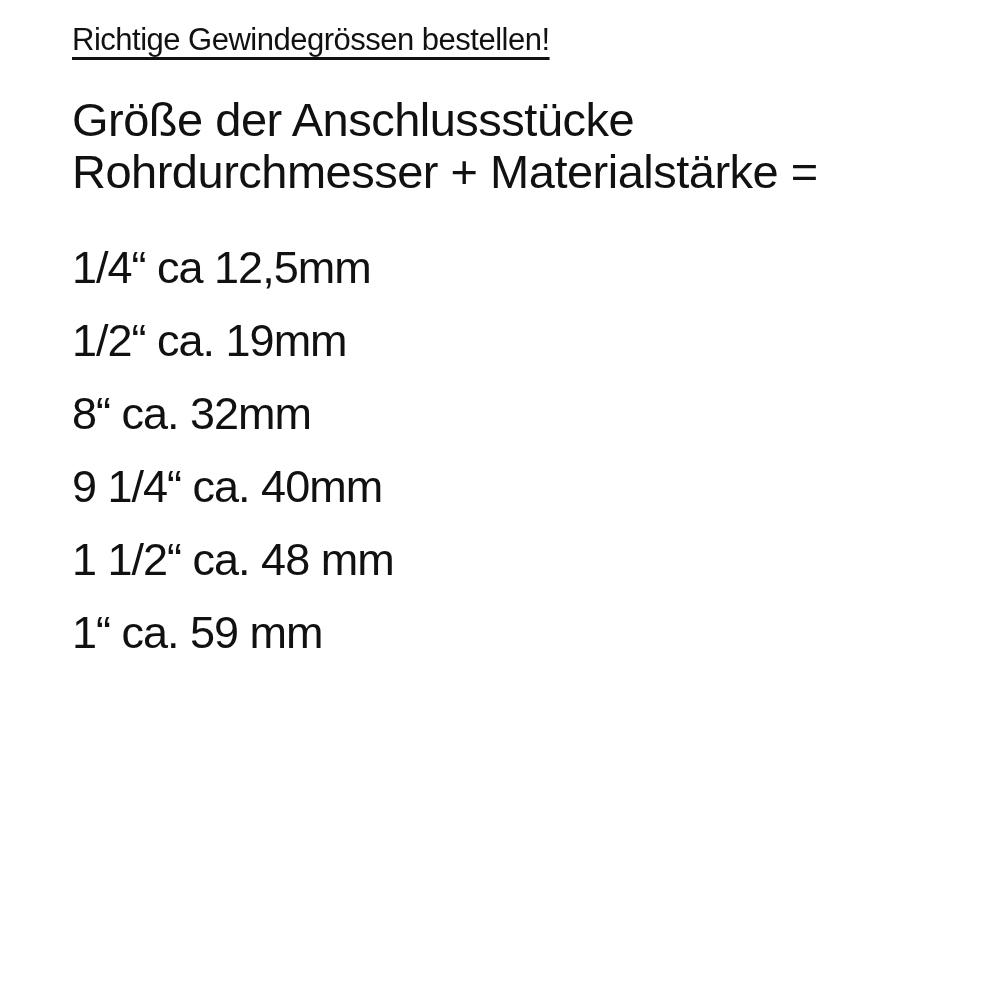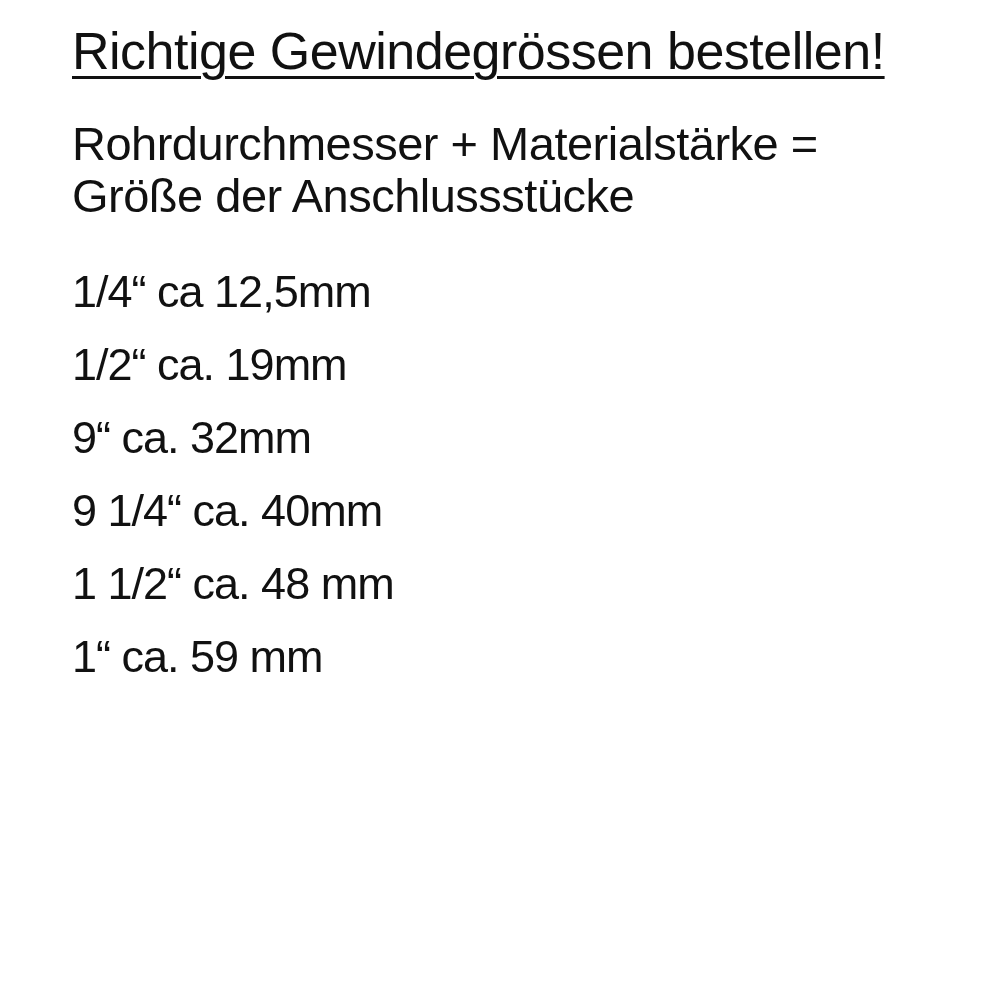--- a/index.html
+++ b/index.html
@@ -14,21 +14,21 @@
     color: #111111;
     overflow: hidden;
   }
   .page {
     box-sizing: border-box;
     width: 1000px;
     height: 1000px;
     padding: 22px 40px 0 72px;
   }
   .title {
-    font-size: 52px;
+    font-size: 31px;
     line-height: 1.15;
     font-weight: 400;
     letter-spacing: -0.5px;
     text-decoration: underline;
     text-decoration-thickness: 2.5px;
     text-underline-offset: 7px;
     white-space: nowrap;
   }
   .subtitle {
     margin-top: 36px;
@@ -52,26 +52,26 @@
   }
 </style>
 </head>
 <body>
 
 <div class="page">
 
   <div class="title">Richtige Gewindegrössen bestellen!</div>
 
   <div class="subtitle">
+    <div class="line">Größe der Anschlussstücke</div>
     <div class="line">Rohrdurchmesser + Materialstärke =</div>
-    <div class="line">Größe der Anschlussstücke</div>
   </div>
 
   <div class="size-list">
     <div class="size-row">1/4“ ca 12,5mm</div>
     <div class="size-row">1/2“ ca. 19mm</div>
-    <div class="size-row">9“ ca. 32mm</div>
+    <div class="size-row">8“ ca. 32mm</div>
     <div class="size-row">9 1/4“ ca. 40mm</div>
     <div class="size-row">1 1/2“ ca. 48 mm</div>
     <div class="size-row">1“ ca. 59 mm</div>
   </div>
 
 </div>
 
 </body></html>

